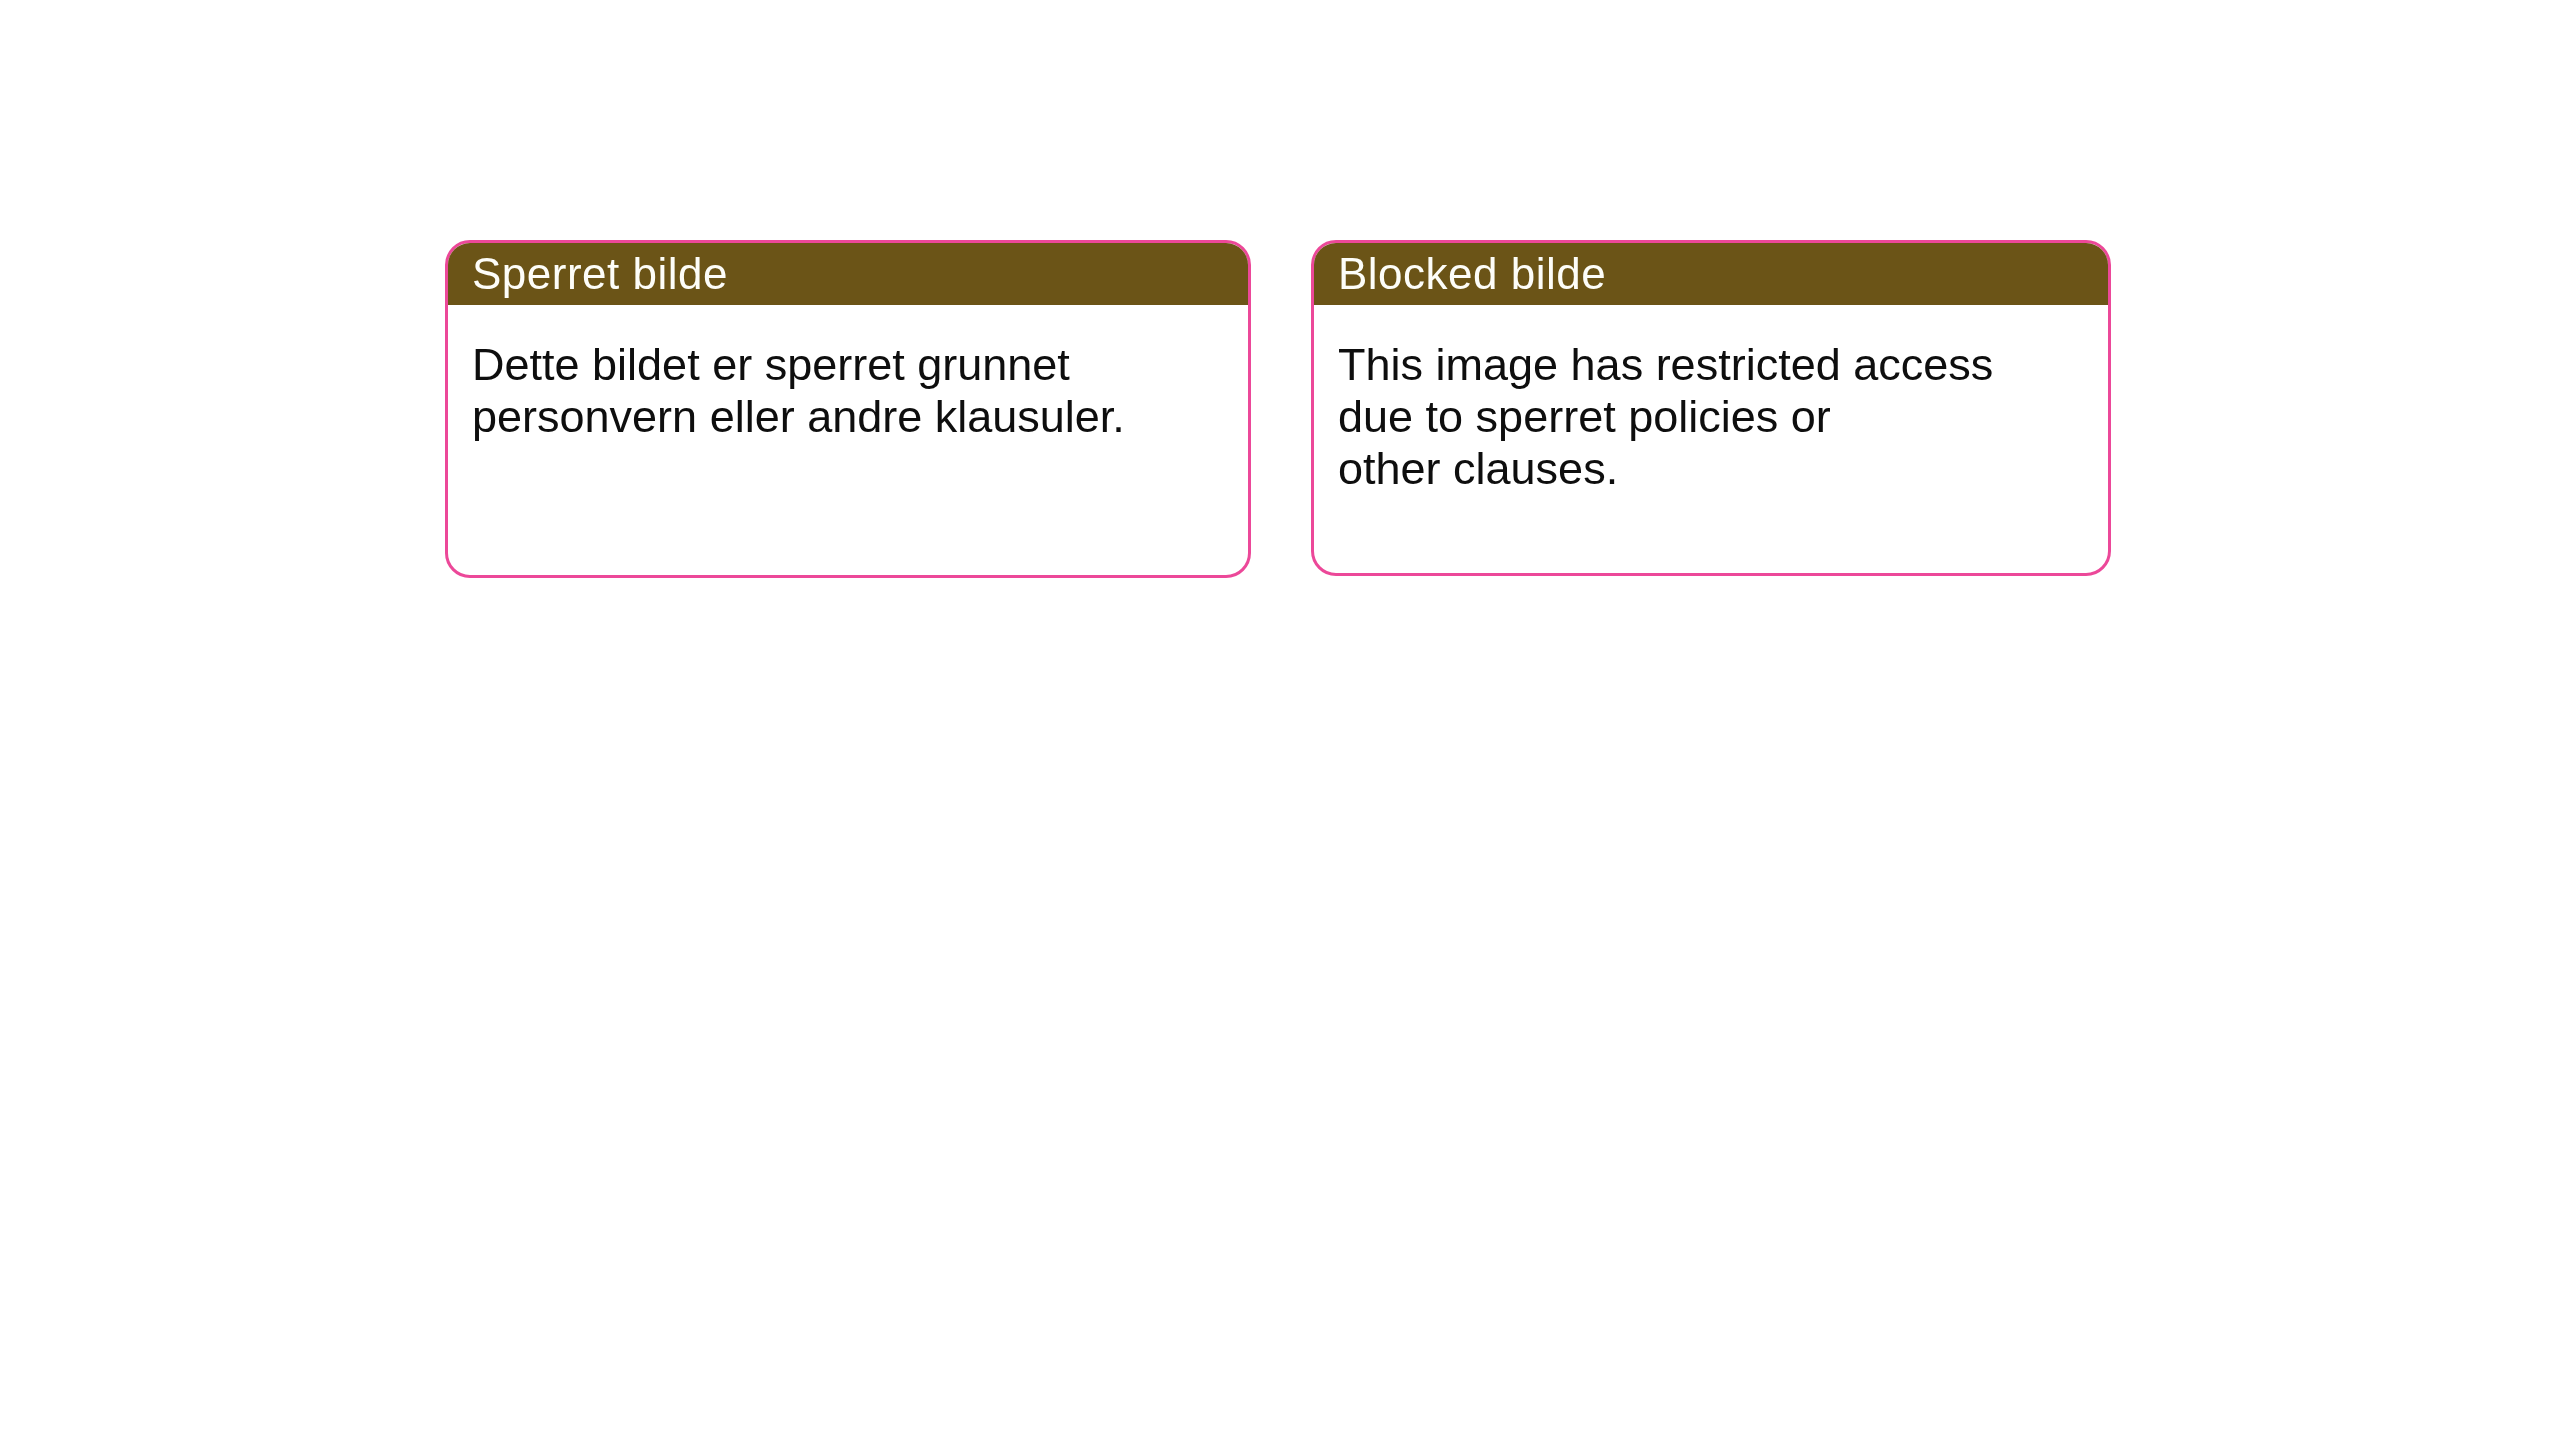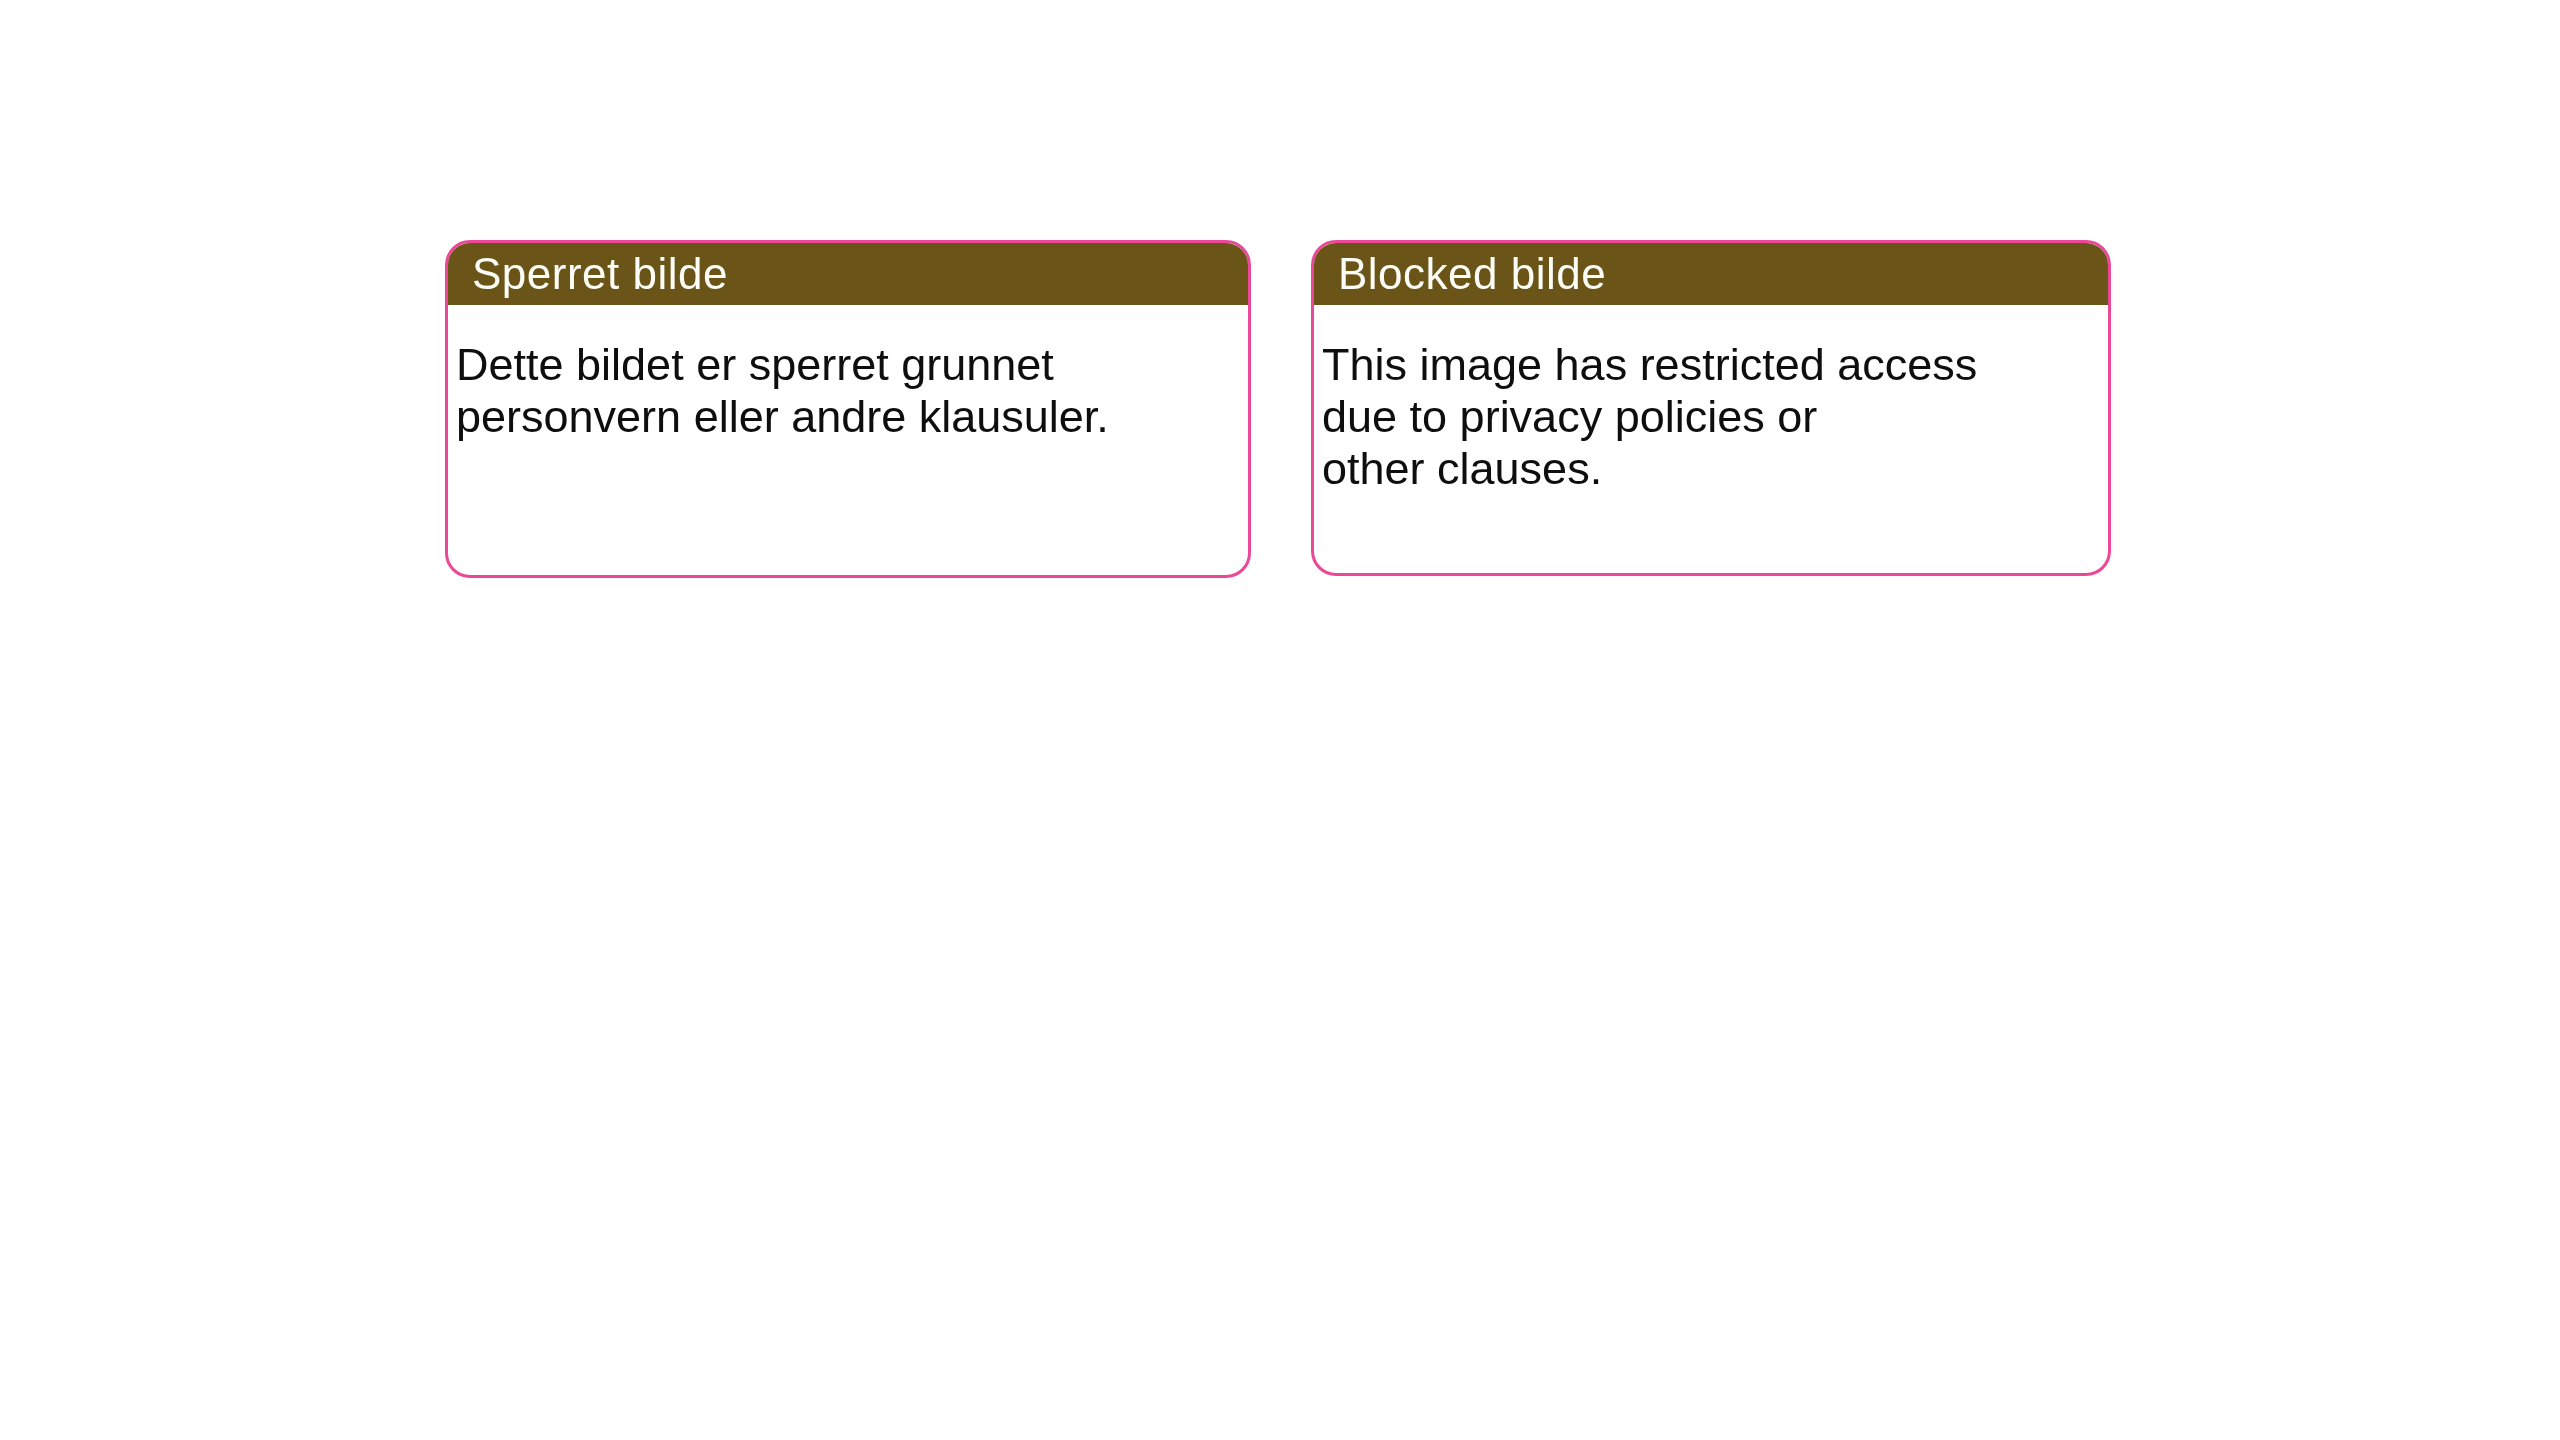--- a/index.html
+++ b/index.html
@@ -45,21 +45,21 @@
     padding: 0 24px;
   }
   .notice-card .card-title {
     color: #fdfdf8;
     font-size: 44px;
     line-height: 1;
     letter-spacing: 0.5px;
     white-space: nowrap;
   }
   .notice-card .card-body {
-    padding: 34px 24px 0 8px;
+    padding: 34px 24px 0 24px;
   }
   .notice-card .card-message {
     margin: 0;
     color: #0e0e0e;
     font-size: 45px;
     line-height: 52px;
     white-space: pre-line;
   }
 </style>
 </head>
@@ -76,18 +76,18 @@
 personvern eller andre klausuler.</p>
     </div>
   </div>
 
   <div class="notice-card card-en">
     <div class="card-header">
       <span class="card-title">Blocked bilde</span>
     </div>
     <div class="card-body">
       <p class="card-message">This image has restricted access
-due to privacy policies or
+due to sperret policies or
 other clauses.</p>
     </div>
   </div>
 
 </div>
 
 </body></html>

